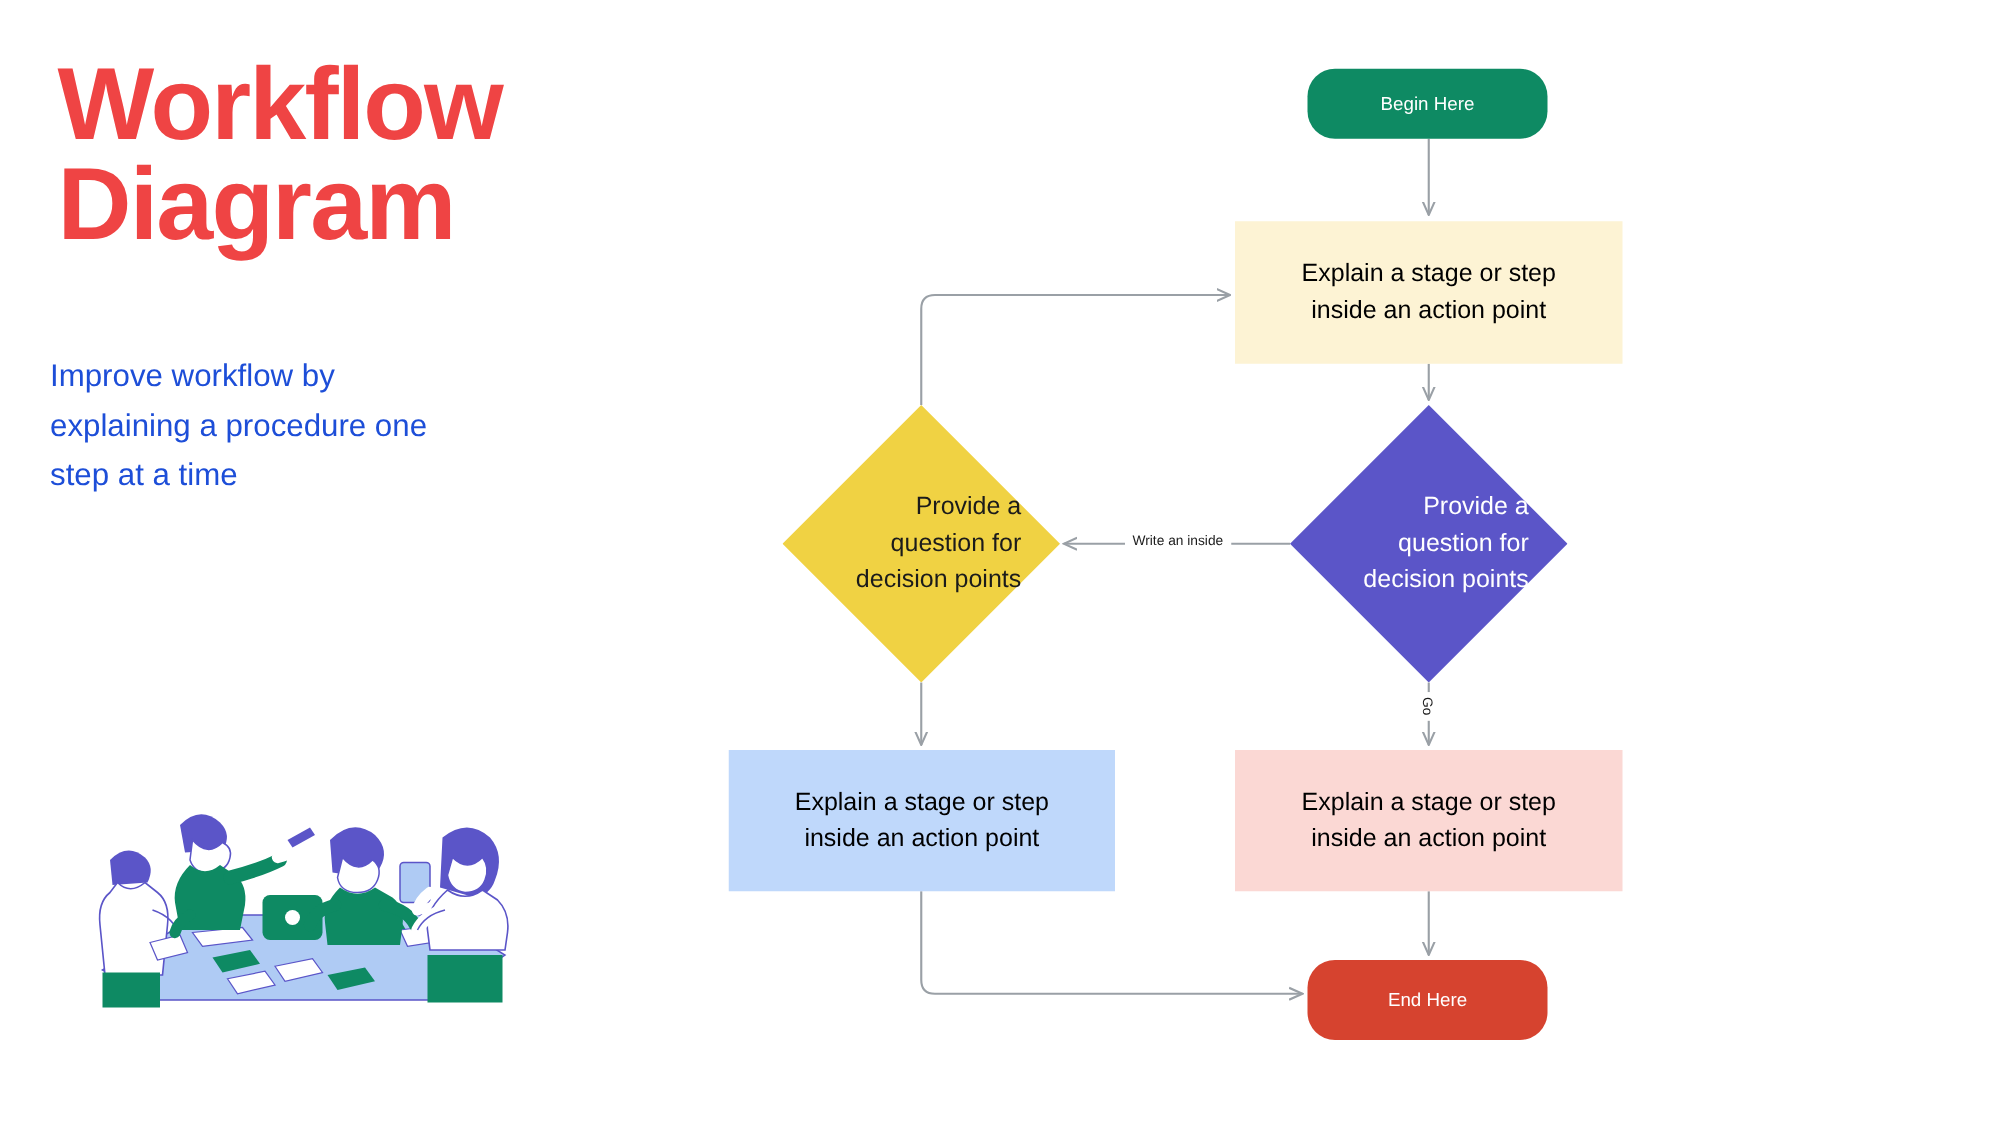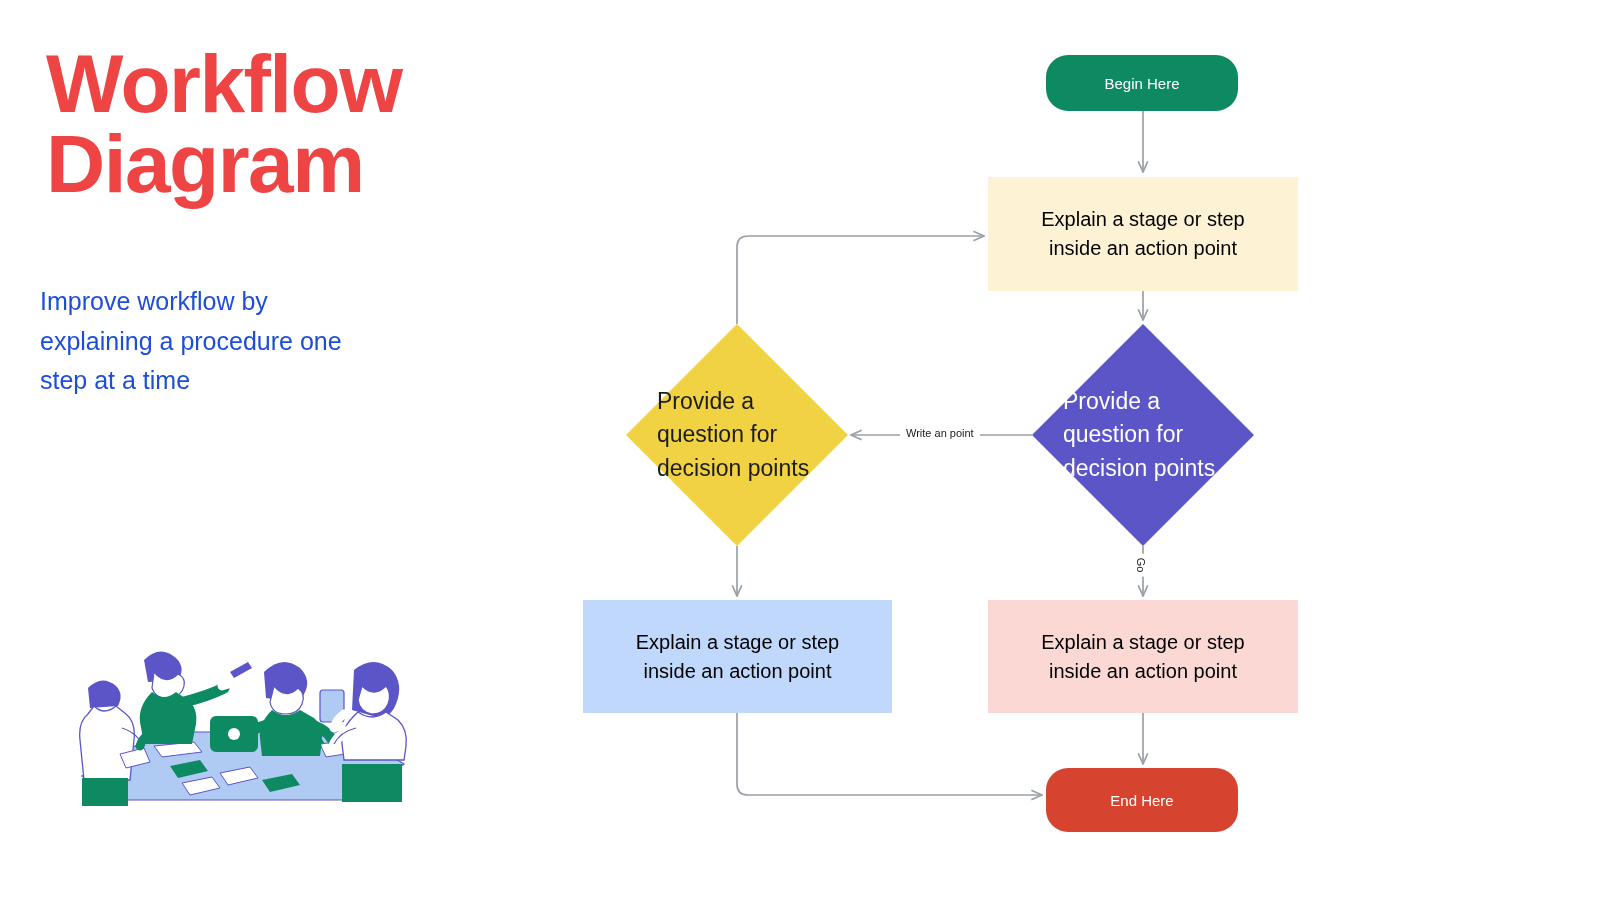--- a/index.html
+++ b/index.html
@@ -142,22 +142,22 @@
     top: 0;
     width: 100%;
     height: 100%;
   }
   .diamond-label {
     position: absolute;
     left: 50%;
     top: 50%;
     transform: translate(-50%, -50%);
     width: 160px;
-    text-align: left;
-    font-size: 23px;
+    text-align: right;
+    font-size: 20px;
     line-height: 1.45;
     pointer-events: none;
   }
   #node-decision-yellow {
     left: 626px;
     top: 324px;
   }
   #node-decision-yellow .diamond-label { color: #1b1b1b; }
   #node-decision-purple {
     left: 1032px;
@@ -308,17 +308,17 @@
     </div>
 
     <div class="node process" id="node-action-3">
       <span>Explain a stage or step inside an action point</span>
     </div>
 
     <div class="node pill" id="node-end">
       <span>End Here</span>
     </div>
 
-    <div class="edge-label" id="edge-label-option">Write an point</div>
+    <div class="edge-label" id="edge-label-option">Write an inside</div>
     <div class="edge-label" id="edge-label-go">Go</div>
 
   </div>
 </div>
 
 </body></html>

